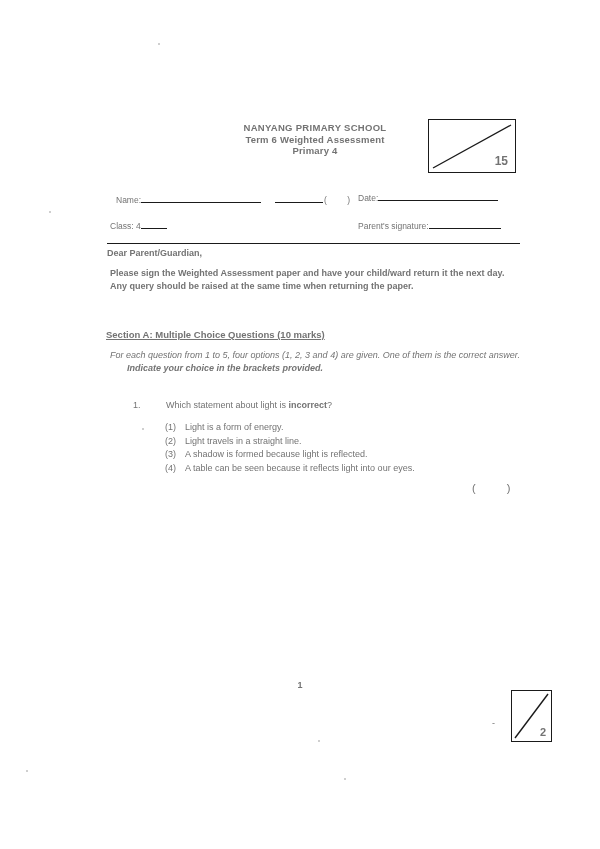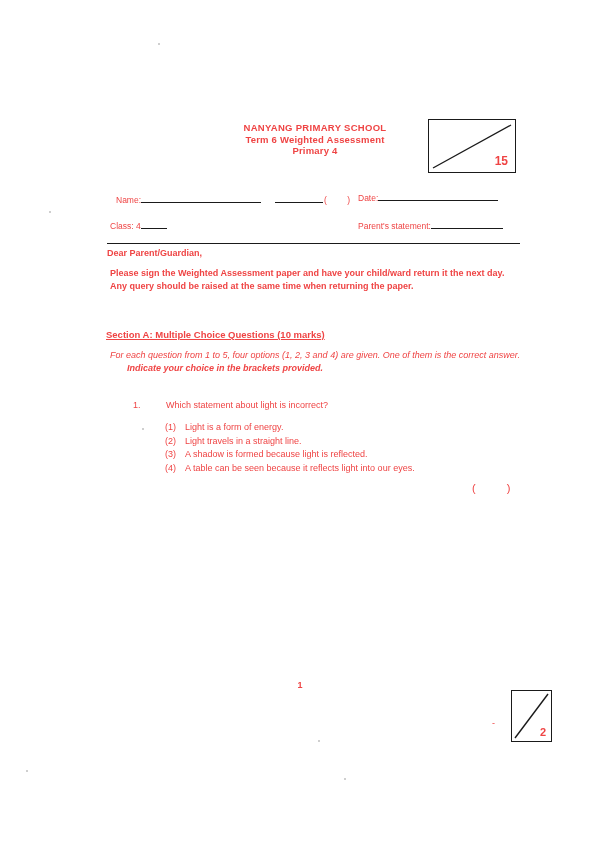--- a/index.html
+++ b/index.html
@@ -6,21 +6,21 @@
     margin: 0;
     padding: 0;
     background: #ffffff;
   }
   .page {
     position: relative;
     width: 600px;
     height: 849px;
     background: #ffffff;
     font-family: "Liberation Sans", sans-serif;
-    color: #ef4444;
+    color: #737373;
     overflow: hidden;
   }
 
   
   .header-block {
     position: absolute;
     left: 225px;
     top: 122px;
     width: 180px;
     text-align: center;
@@ -131,21 +131,21 @@
   
   .question {
     position: absolute;
     left: 133px;
     top: 400px;
     width: 390px;
     font-size: 9px;
   }
   .q-row { display: flex; }
   .q-num { width: 33px; flex: 0 0 33px; }
-  .q-text strong { font-weight: normal; }
+  .q-text strong { font-weight: bold; }
 
   .options {
     position: absolute;
     left: 165px;
     top: 421px;
     font-size: 9px;
     line-height: 13.5px;
   }
   .opt-row { display: flex; }
   .opt-num { width: 20px; flex: 0 0 20px; }
@@ -223,21 +223,21 @@
 
   <div class="field class-field">
     <span class="field-label">Class: 4</span><span class="rule rule-c"></span>
   </div>
 
   <div class="field date-field">
     <span class="field-label">Date:</span><span class="rule rule-d"></span>
   </div>
 
   <div class="field sig-field">
-    <span class="field-label">Parent's statement:</span><span class="rule rule-e"></span>
+    <span class="field-label">Parent's signature:</span><span class="rule rule-e"></span>
   </div>
 
   <div class="divider"></div>
 
   <div class="salutation">Dear Parent/Guardian,</div>
   <div class="letter-body">Please sign the Weighted Assessment paper and have your child/ward return it the next day. Any query should be raised at the same time when returning the paper.</div>
 
   <div class="section-heading">Section A: Multiple Choice Questions (10 marks)</div>
 
   <div class="section-instructions">

